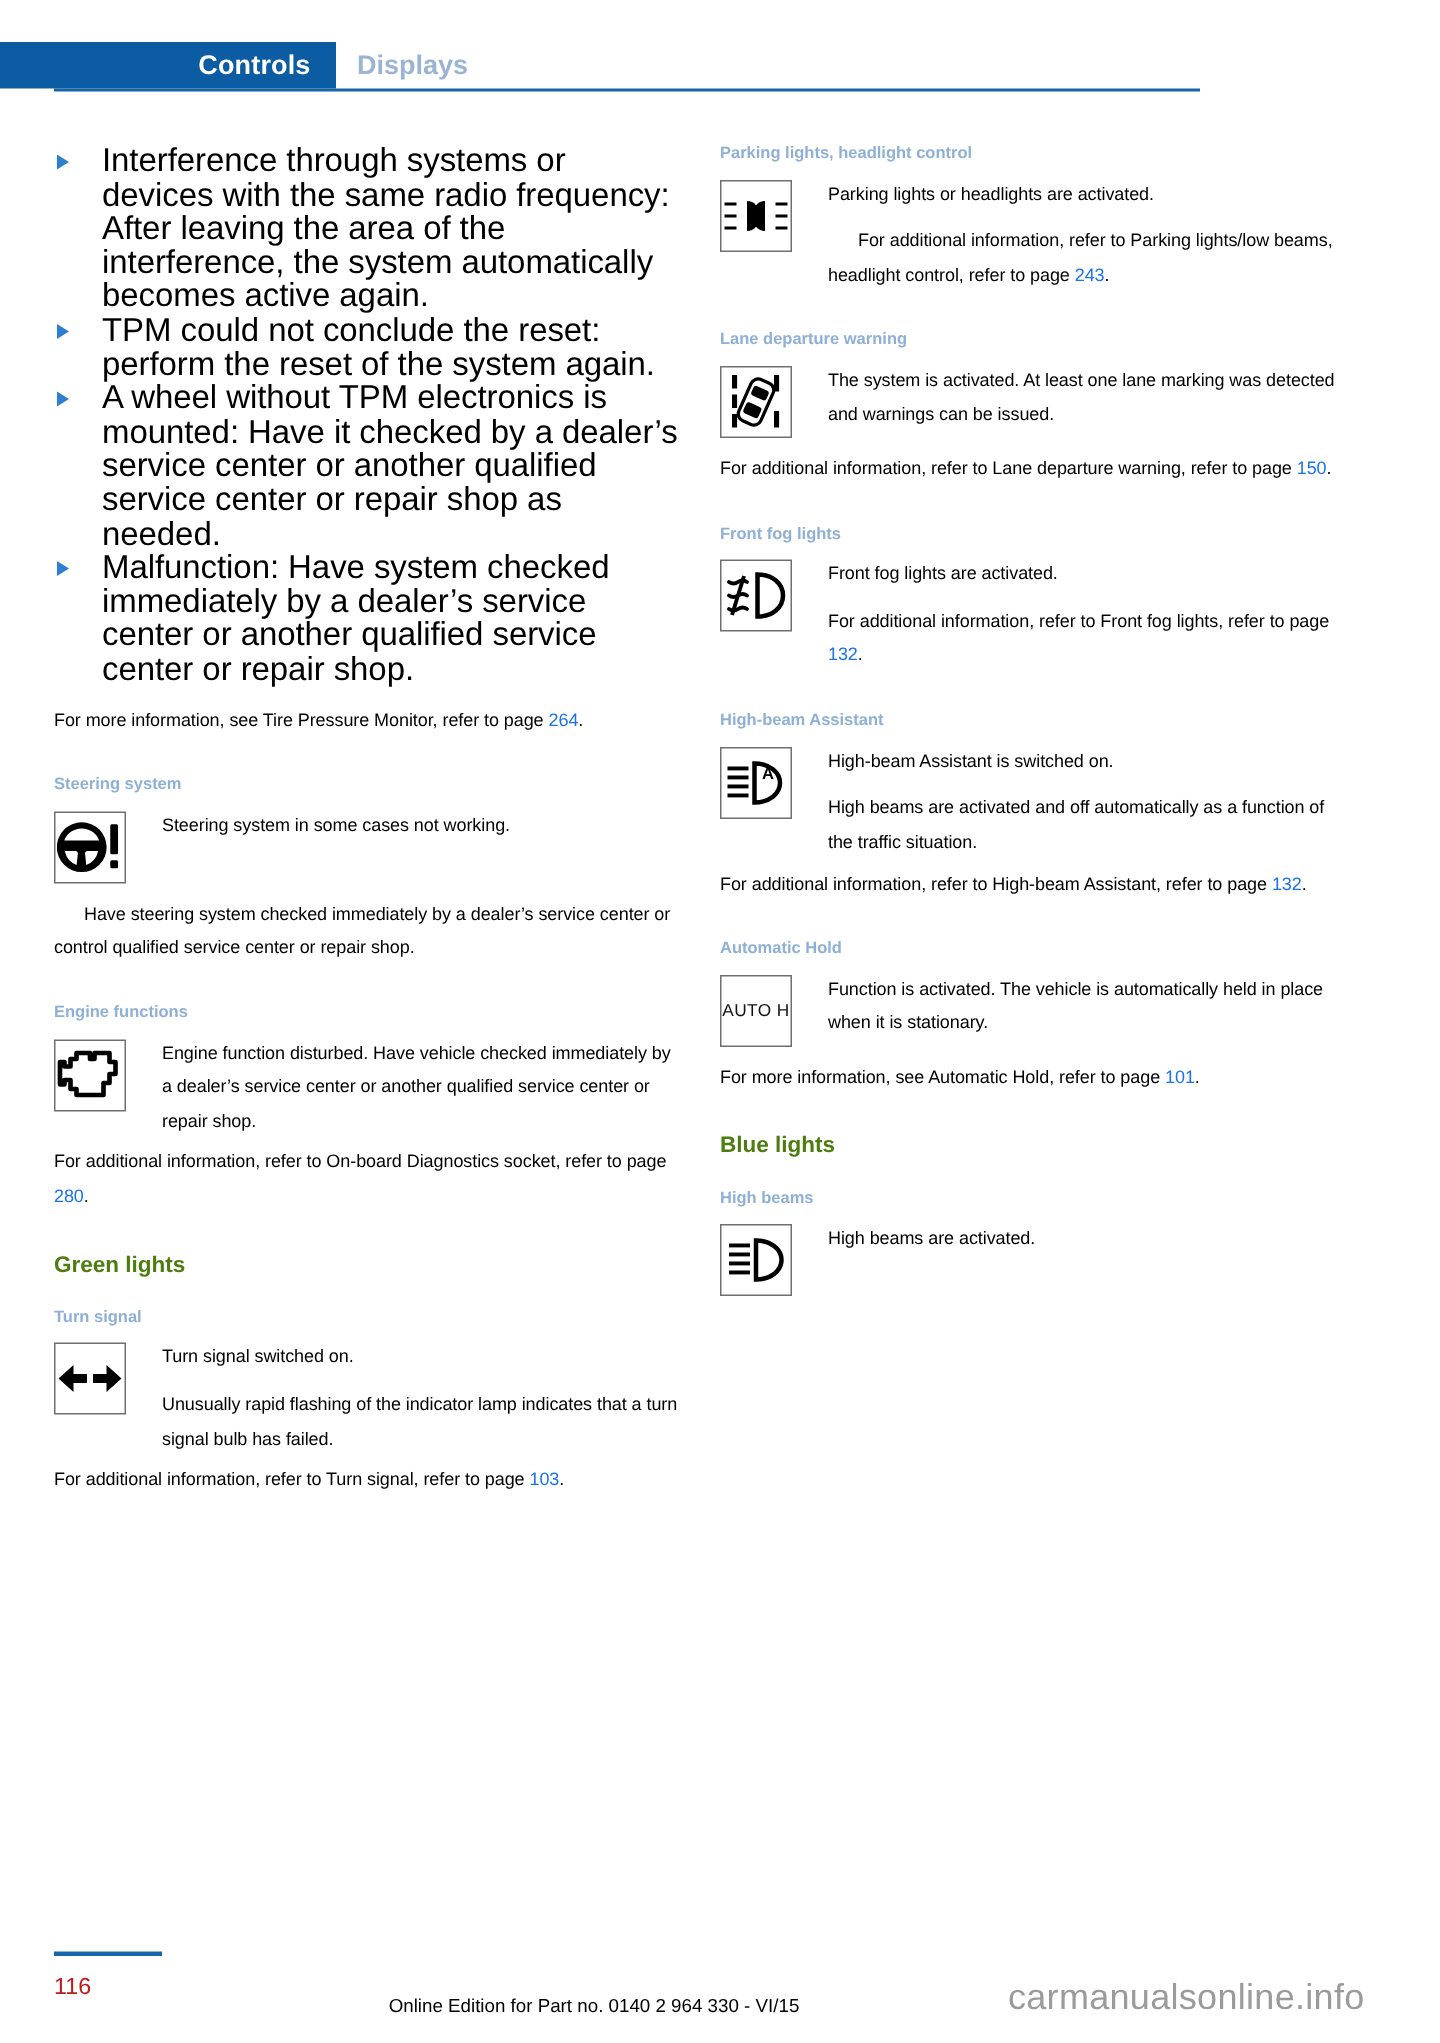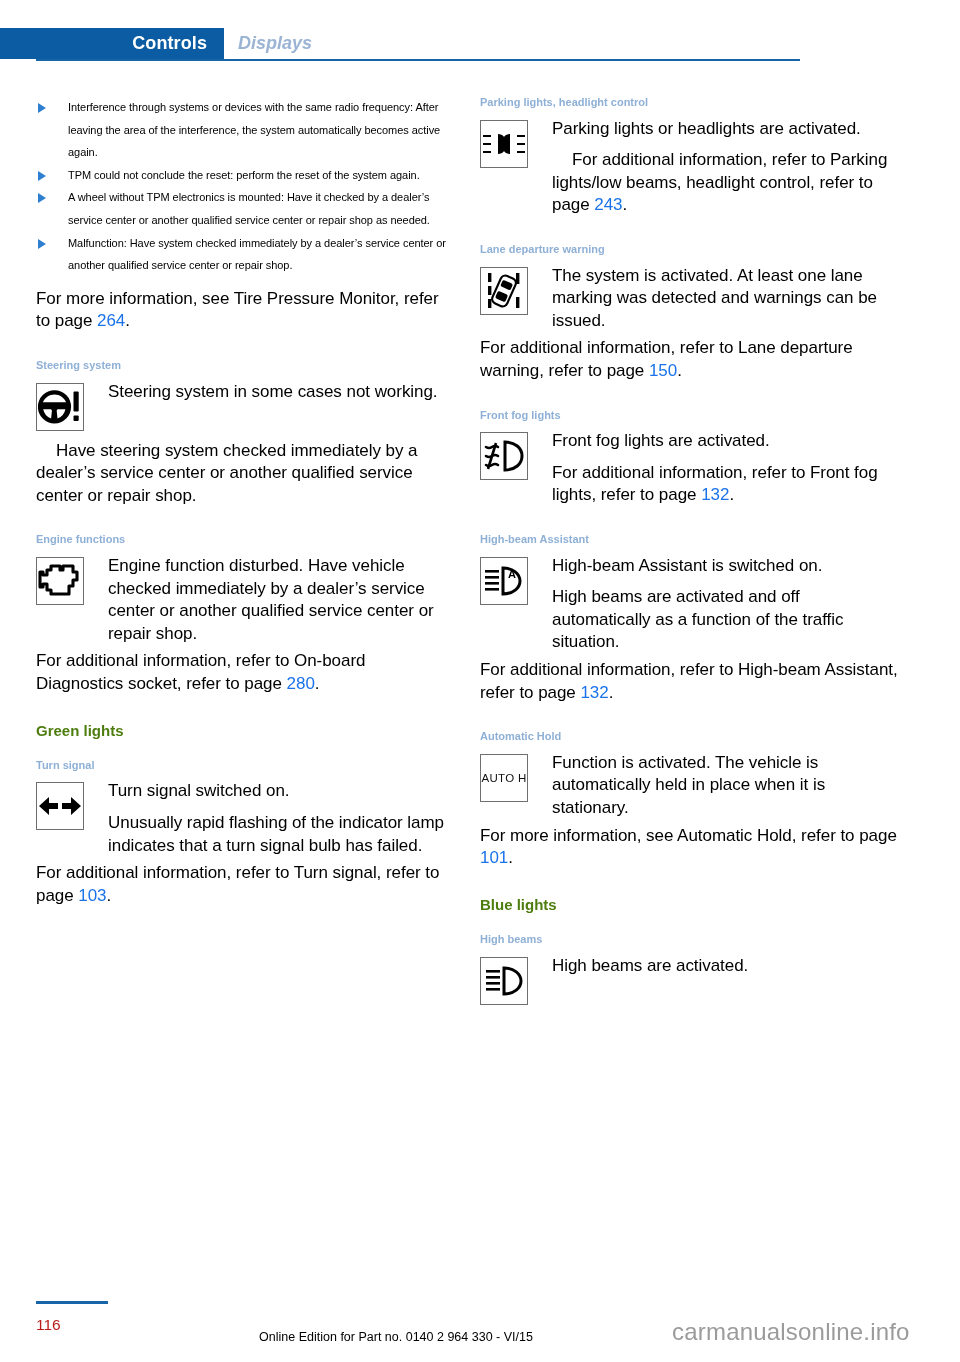--- a/index.html
+++ b/index.html
@@ -44,21 +44,20 @@
   }
   .tab-inactive {
     position: absolute;
     left: 238px; top: 0;
     height: 31px;
     color: #9bb4d4;
     font-size: 18px;
     font-weight: bold;
     display: flex;
     align-items: center;
-    font-style: italic;
   }
 
   
   .col {
     position: absolute;
     top: 96px;
     width: 420px;
   }
   .col-left  { left: 36px; }
   .col-right { left: 480px; }
@@ -73,34 +72,34 @@
   }
   .h2 {
     color: #8fb0d6;
     font-size: 11px;
     font-weight: bold;
     margin: 26px 0 9px 0;
     line-height: 1.15;
   }
   .h2.tight { margin-top: 20px; }
   p {
-    font-size: 17px;
+    font-size: 12px;
     line-height: 22.6px;
     margin: 0 0 11px 0;
     letter-spacing: -0.05px;
   }
   .ref { color: #1a73e8; }
   .indent { text-indent: 20px; }
 
   
   ul.bullets { list-style: none; margin: 0 0 11px 0; padding: 0; }
   ul.bullets li {
     position: relative;
     padding-left: 32px;
-    font-size: 11px;
+    font-size: 22px;
     line-height: 22.6px;
     margin-bottom: 0px;
     letter-spacing: -0.05px;
   }
   ul.bullets li + li { margin-top: 0px; }
   .tri {
     position: absolute;
     left: 2px; top: 7px;
     width: 0; height: 0;
     border-left: 8px solid #2f7fd0;
@@ -205,21 +204,21 @@
           <circle cx="16.5" cy="19.8" r="3.4"></circle>
           <rect x="35.5" y="4.5" width="5.2" height="20" rx="1"></rect>
           <rect x="35.5" y="28.5" width="5.2" height="5.4" rx="1"></rect>
         </g>
       </svg>
     </div>
     <div class="iconbody">
       <p>Steering system in some cases not working.</p>
     </div>
   </div>
-  <p class="indent afterblock">Have steering system checked immediately by a dealer’s service center or another qualified service center or repair shop.</p>
+  <p class="indent afterblock">Have steering system checked immediately by a dealer’s service center or control qualified service center or repair shop.</p>
 
   <div class="h2">Engine functions</div>
   <div class="iconblock">
     <div class="iconbox">
       <svg width="44" height="34" viewBox="0 0 44 34" aria-hidden="true">
         <path d="M13 2v4h-4v5h-4v-3h-3v15h3v-3h4v6h4v4h18v-8h4v-6h4v-8h-4v-6h-10v4h-3v-4z" fill="none" stroke="#000" stroke-width="3.1" stroke-linejoin="round"></path>
       </svg>
     </div>
     <div class="iconbody">
       <p>Engine function disturbed. Have vehicle checked immediately by a dealer’s service center or another qualified service center or repair shop.</p>

